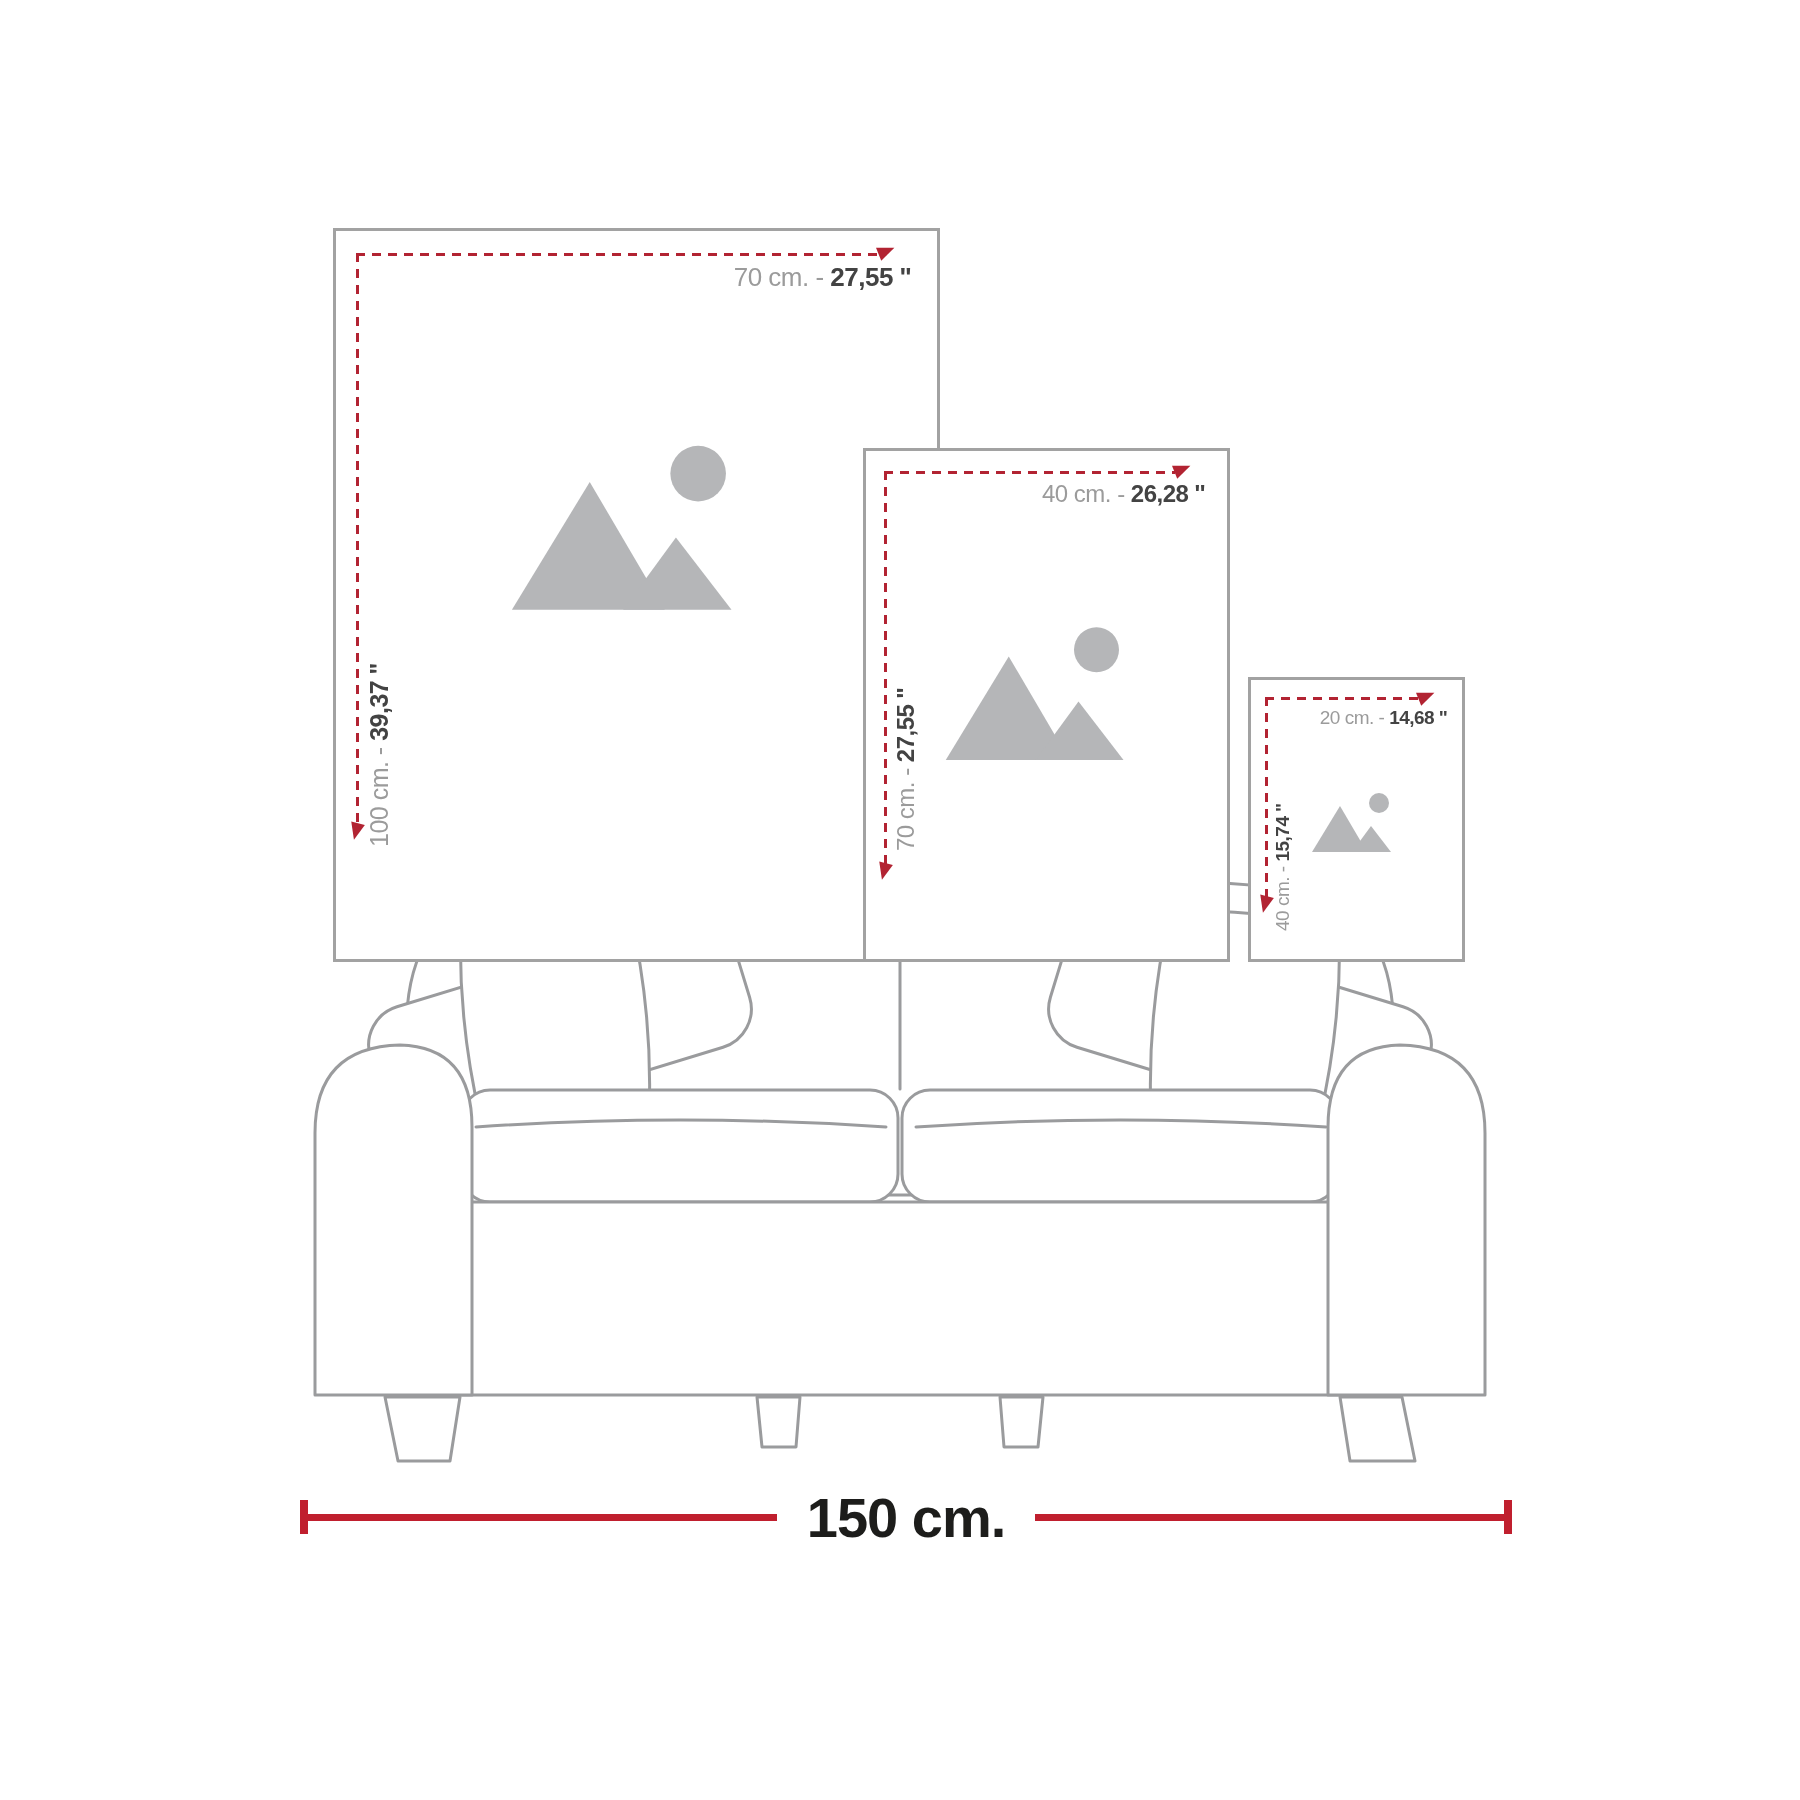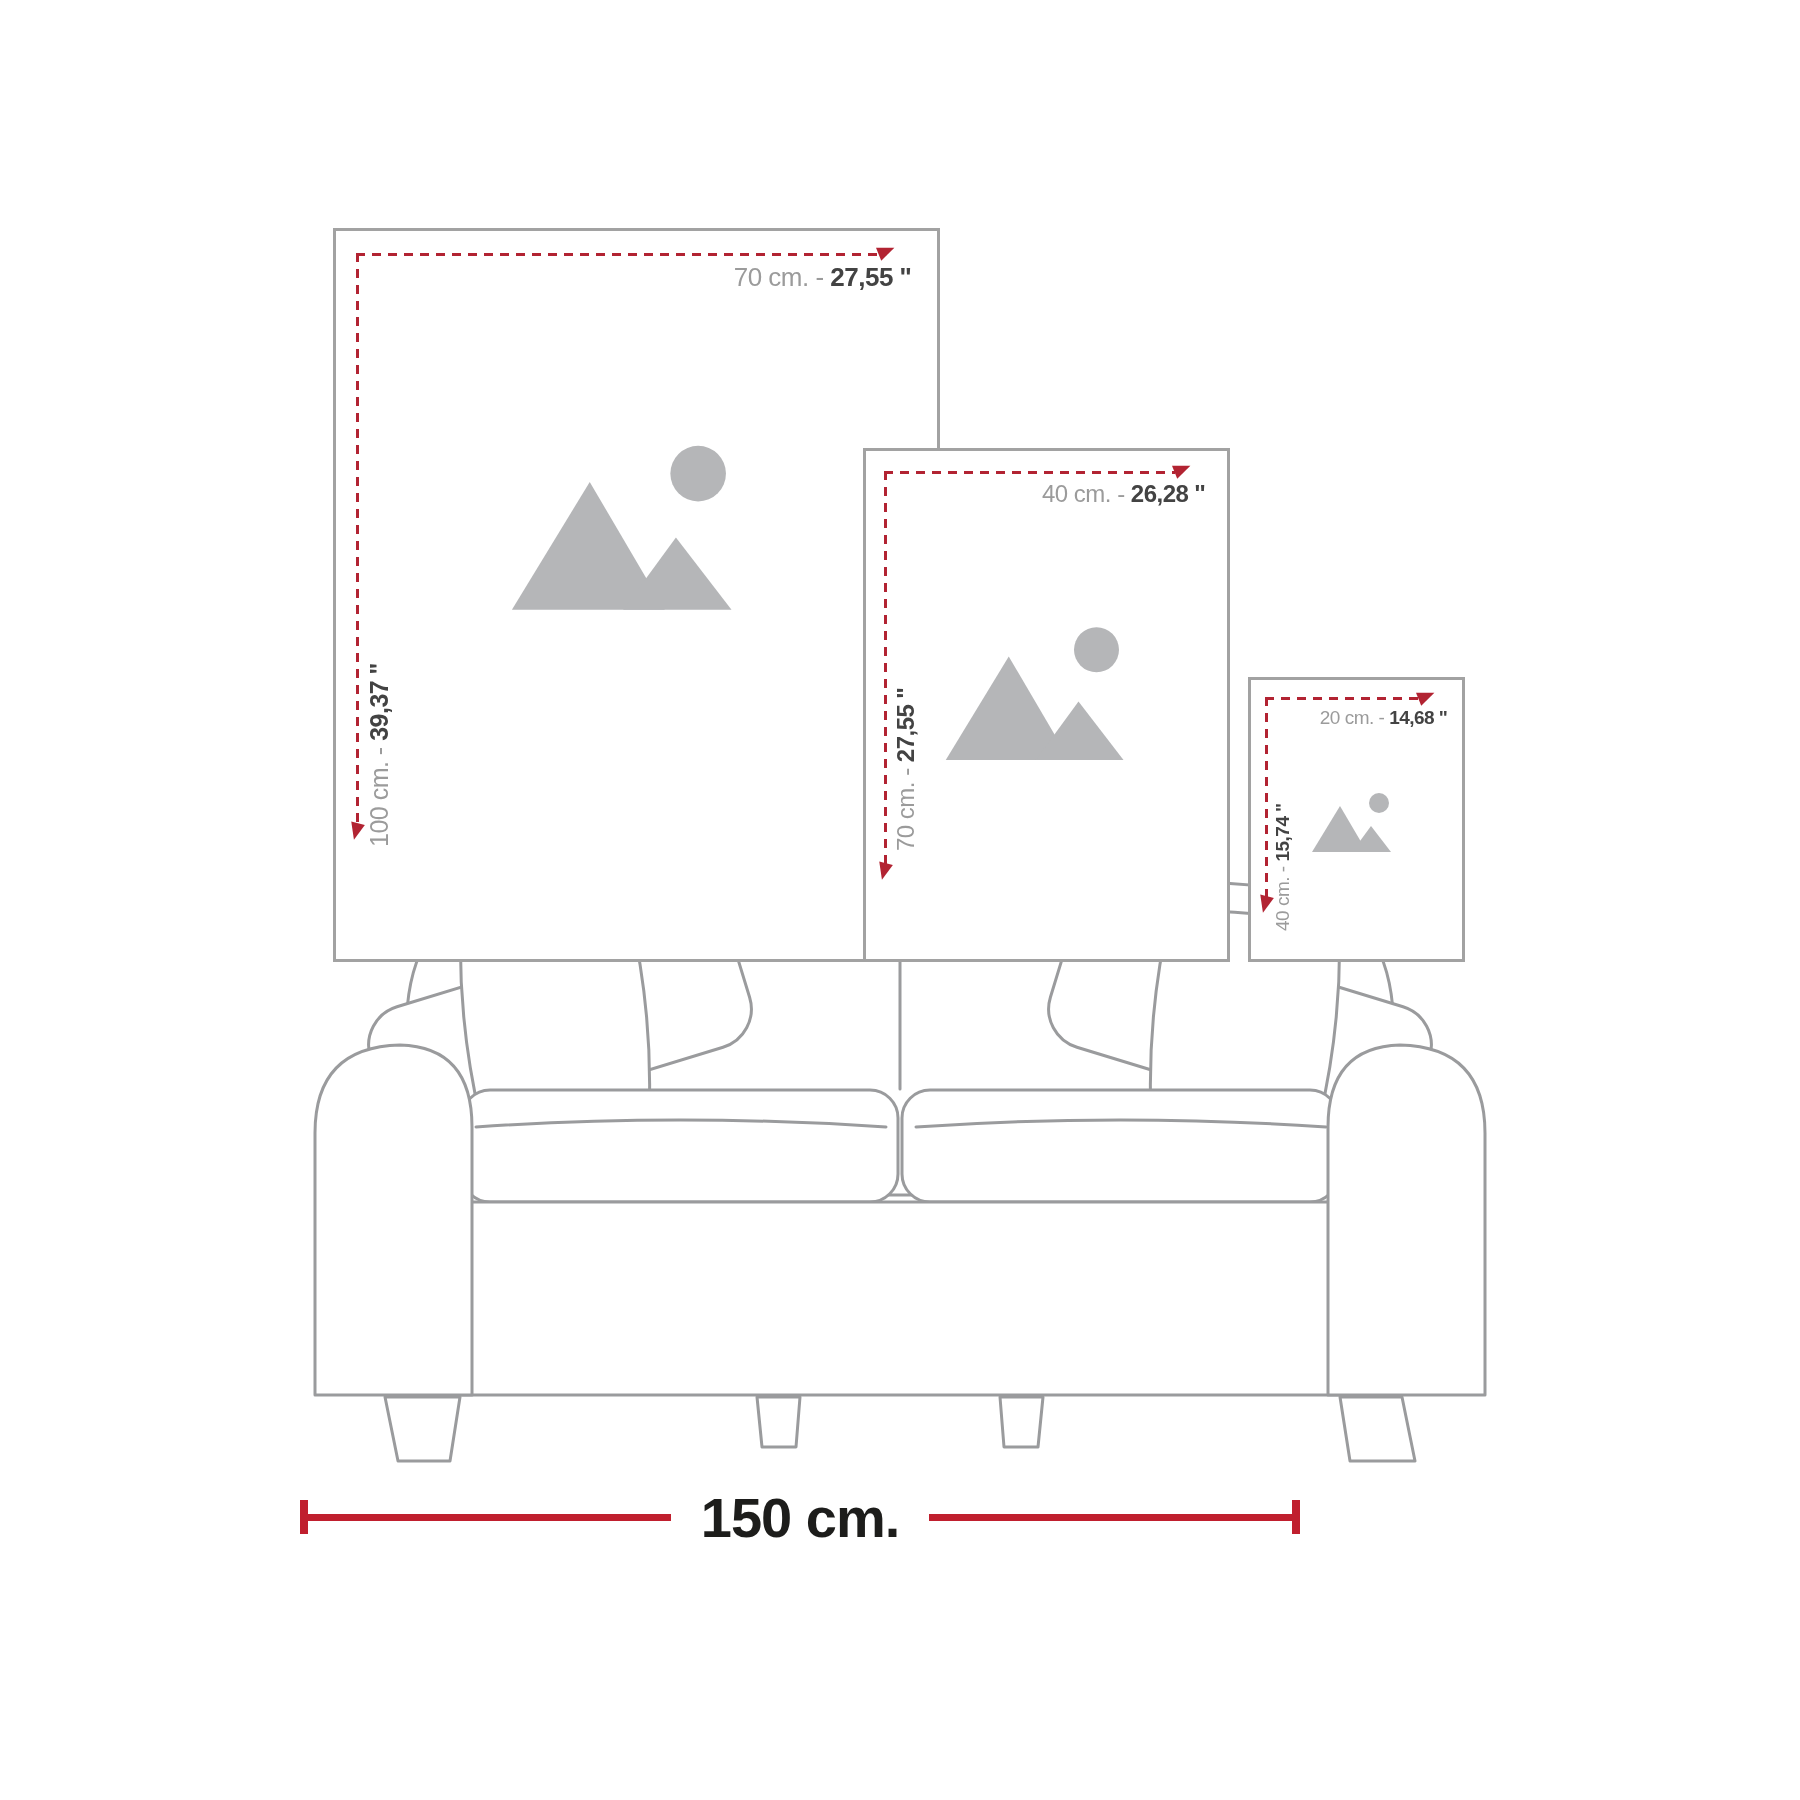--- a/index.html
+++ b/index.html
@@ -57,21 +57,21 @@
 
   .art polygon,.art circle{fill:var(--art_gray);}
 
   
   .sofa{position:absolute;left:300px;top:865px;width:1200px;height:610px;}
   .sofa path,.sofa rect{fill:#fff;stroke:var(--sofa_line);stroke-width:3;
     stroke-linejoin:round;stroke-linecap:round;}
   .sofa .seam{fill:none;}
 
   
-  .measure{position:absolute;left:300px;top:1494px;width:1000px;height:46px;
+  .measure{position:absolute;left:300px;top:1494px;width:1212px;height:46px;
     display:flex;align-items:center;}
   .cap{width:8px;height:34px;background:var(--measure_red);flex:0 0 auto;}
   .mline{height:7px;background:var(--measure_red);flex:1 1 auto;}
   .mtext{flex:0 0 auto;margin:0 30px;font-size:56px;font-weight:bold;
     letter-spacing:-1px;color:var(--bottom_text);white-space:nowrap;}
 </style>
 </head>
 <body>
 
 <div class="canvas">

